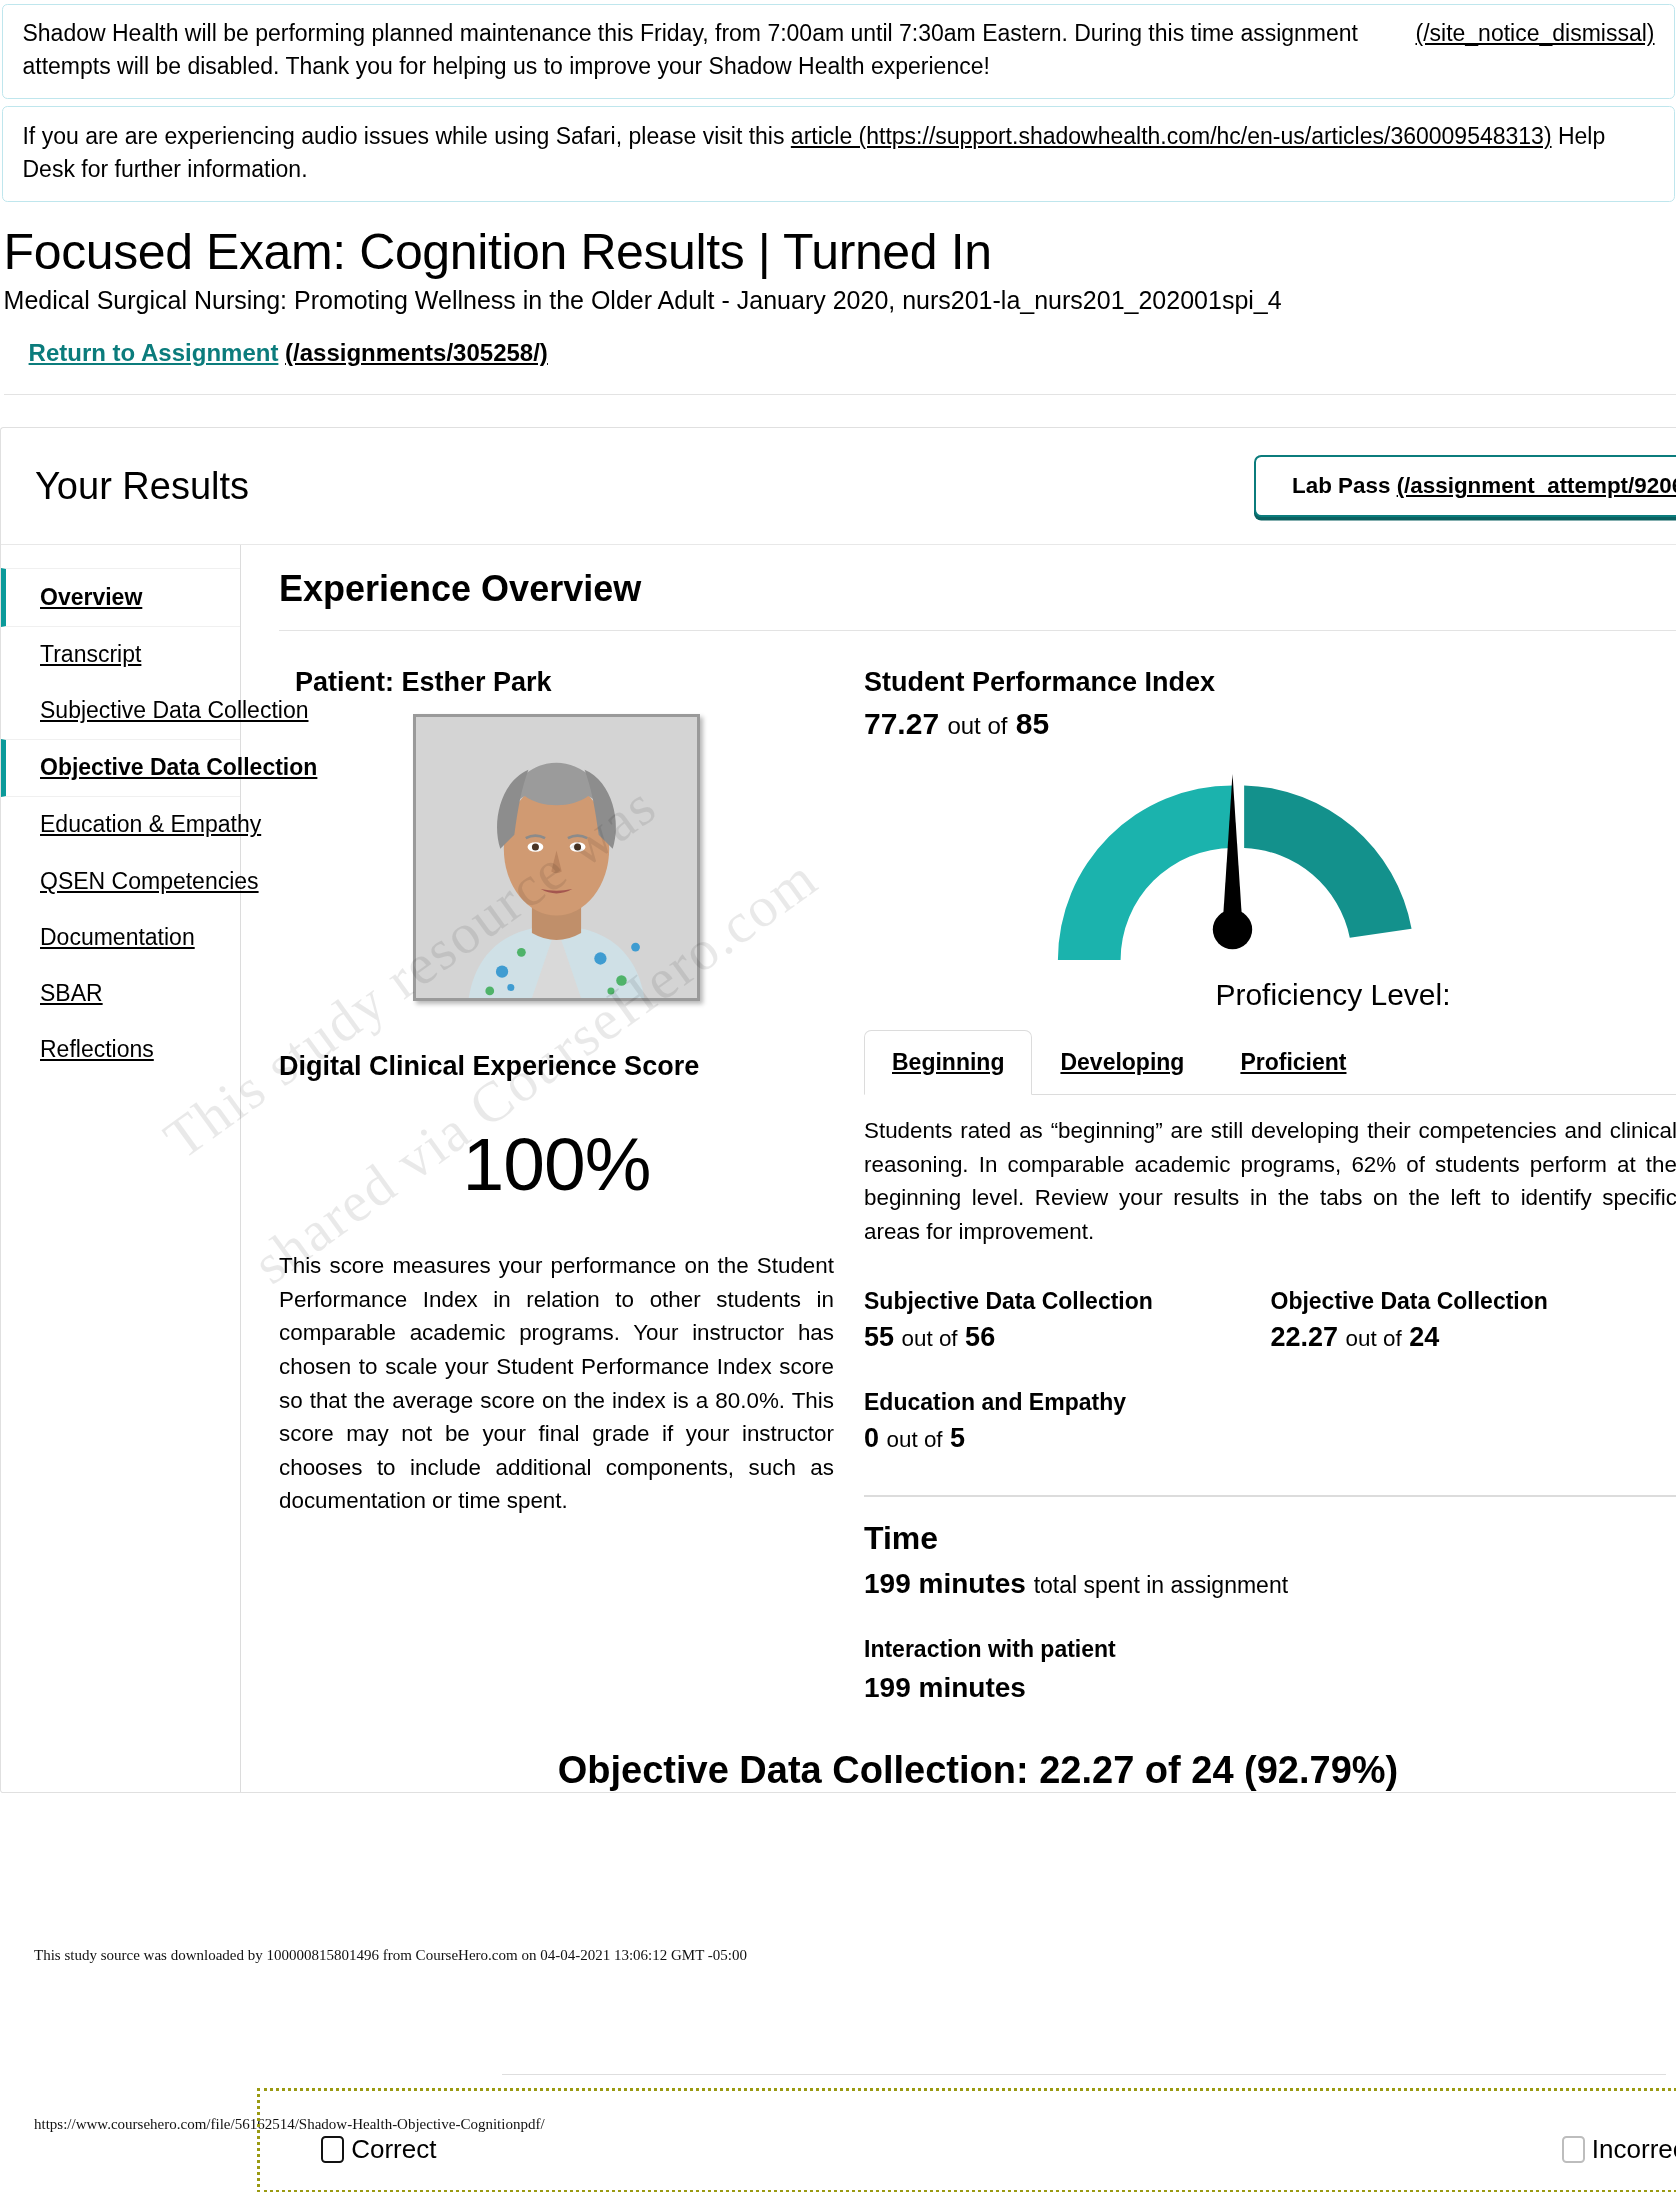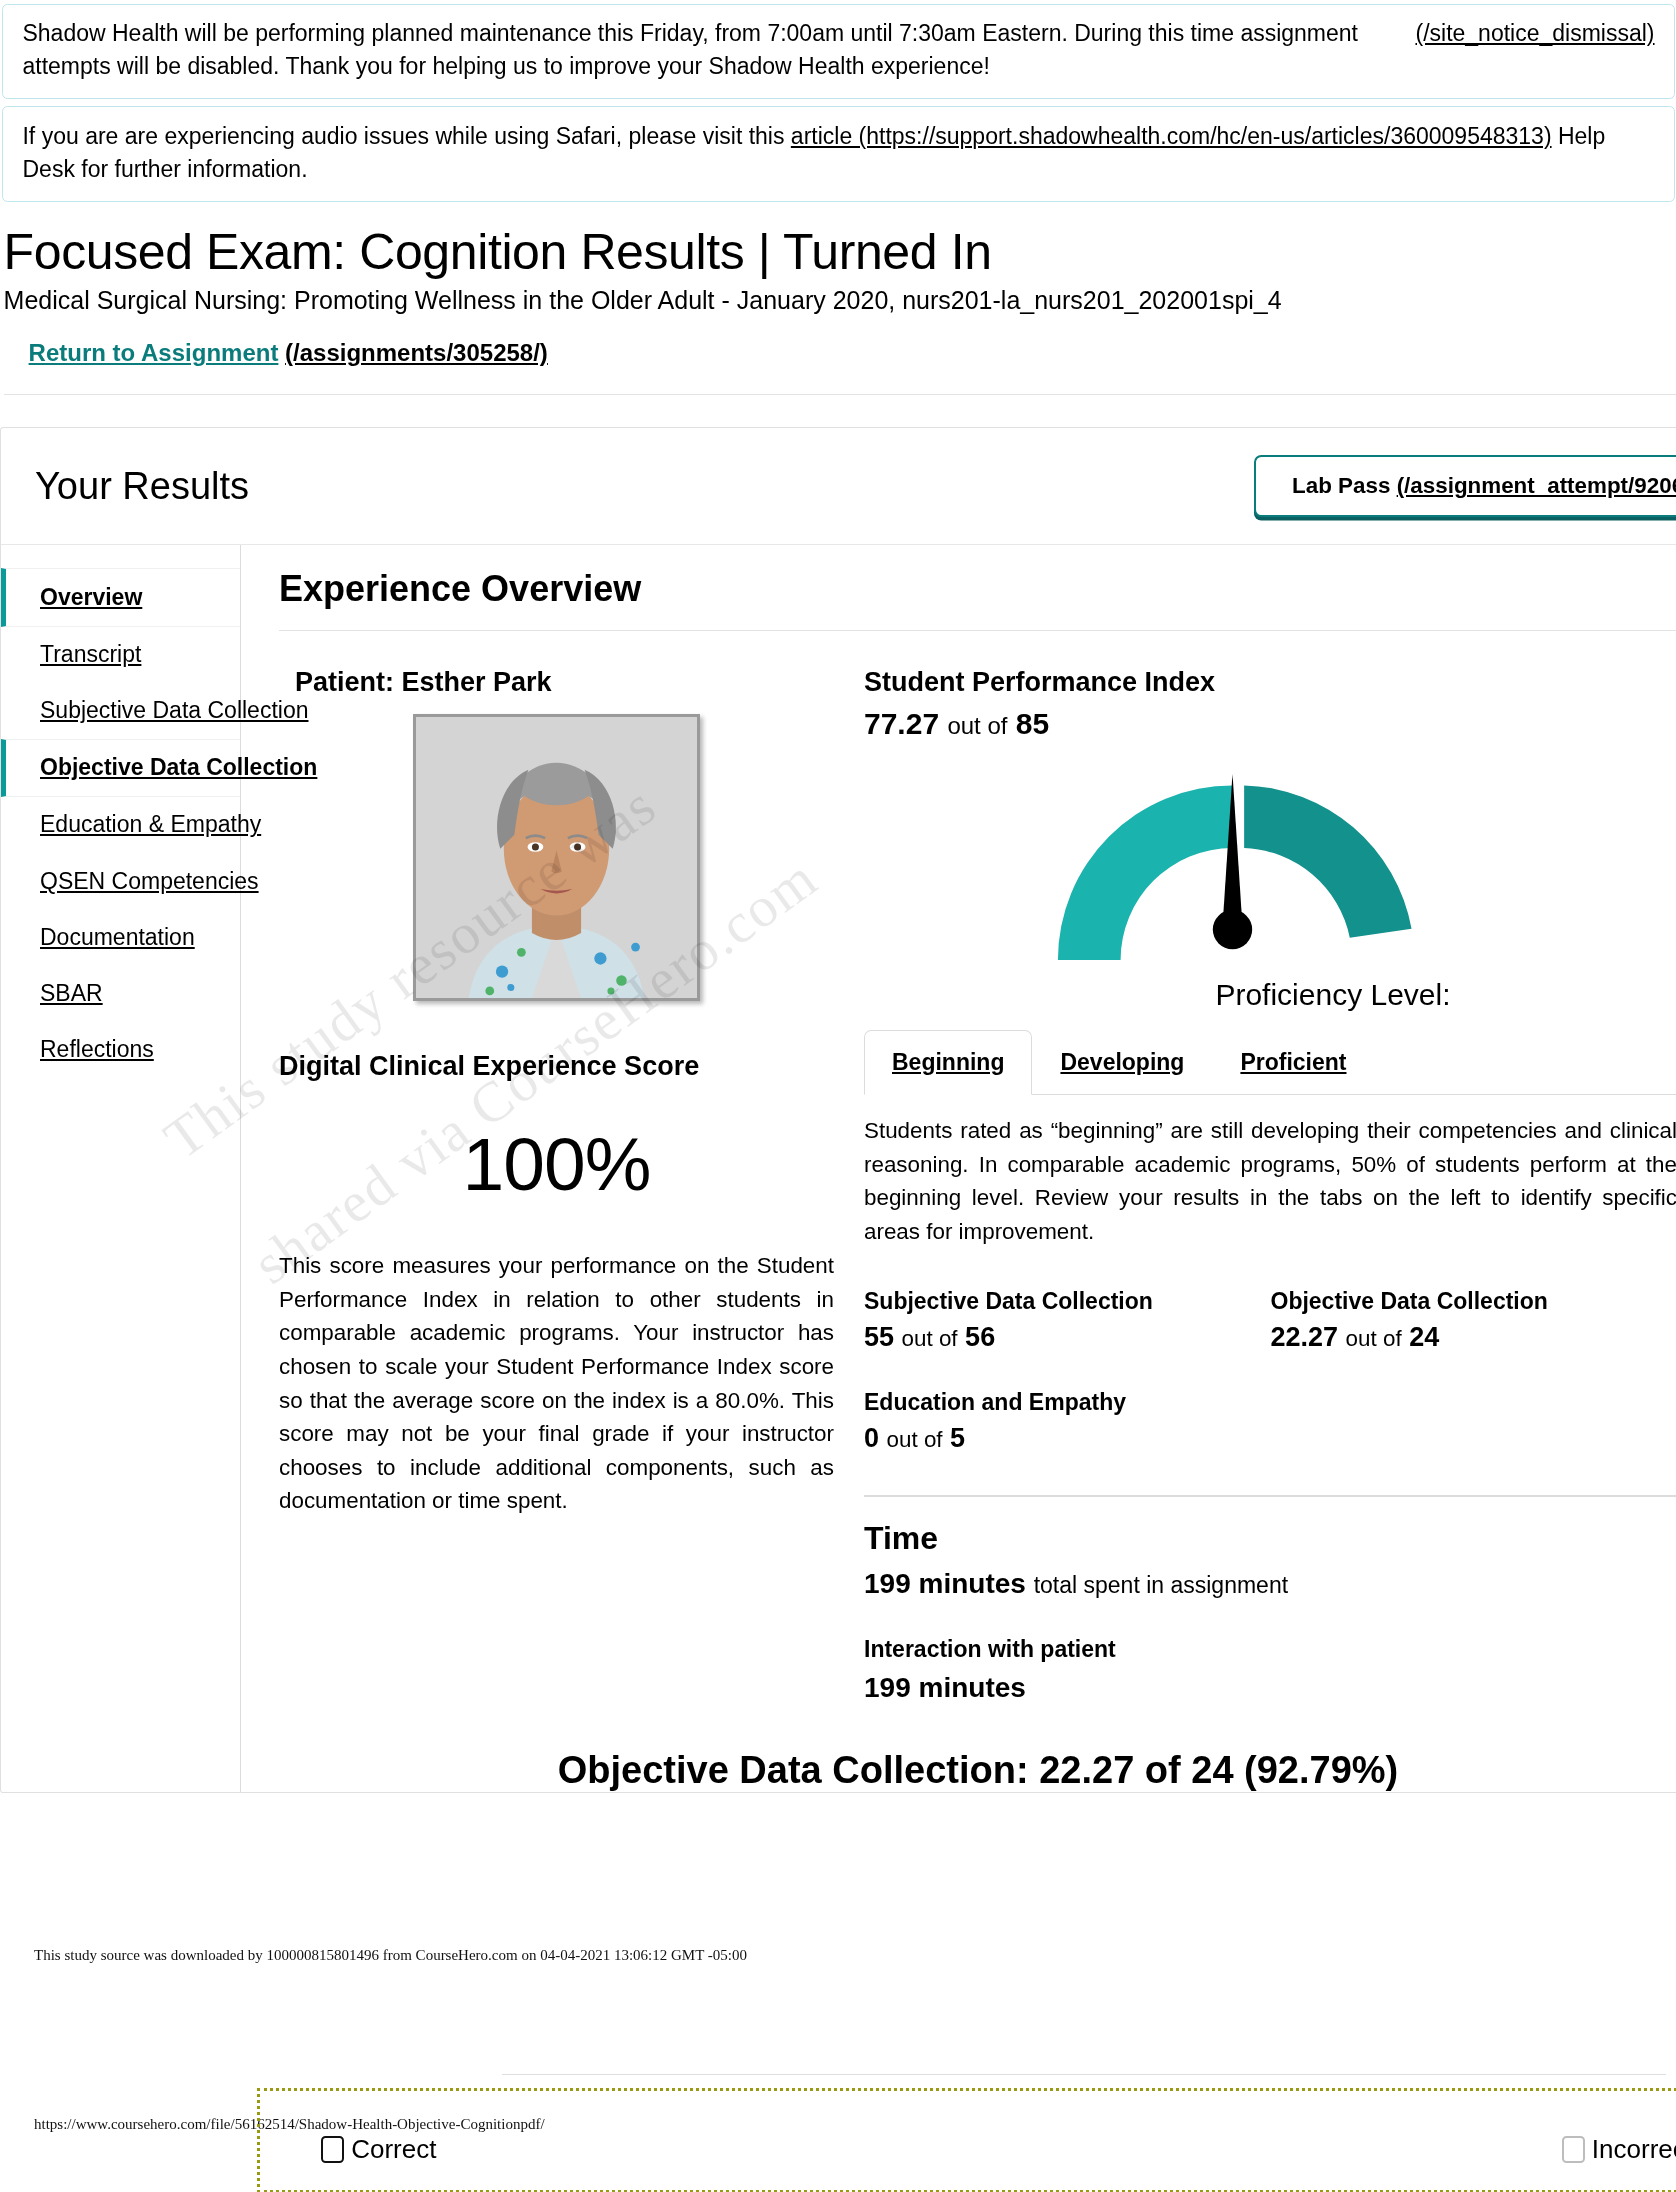--- a/index.html
+++ b/index.html
@@ -460,21 +460,21 @@
             </div>
 
             <div class="prof-title">Proficiency Level:</div>
 
             <div class="prof-tabs">
               <div class="prof-tab active"><span>Beginning</span></div>
               <div class="prof-tab"><span>Developing</span></div>
               <div class="prof-tab"><span>Proficient</span></div>
             </div>
 
-            <p class="prof-desc">Students rated as “beginning” are still developing their competencies and clinical reasoning. In comparable academic programs, 50% of students perform at the beginning level. Review your results in the tabs on the left to identify specific areas for improvement.</p>
+            <p class="prof-desc">Students rated as “beginning” are still developing their competencies and clinical reasoning. In comparable academic programs, 62% of students perform at the beginning level. Review your results in the tabs on the left to identify specific areas for improvement.</p>
 
             <div class="score-grid">
               <div class="score-cell">
                 <div class="score-name">Subjective Data Collection</div>
                 <div class="score-num">
                   <span>55</span>
                   <span class="lite">out of</span>
                   <span>56</span>
                 </div>
               </div>

